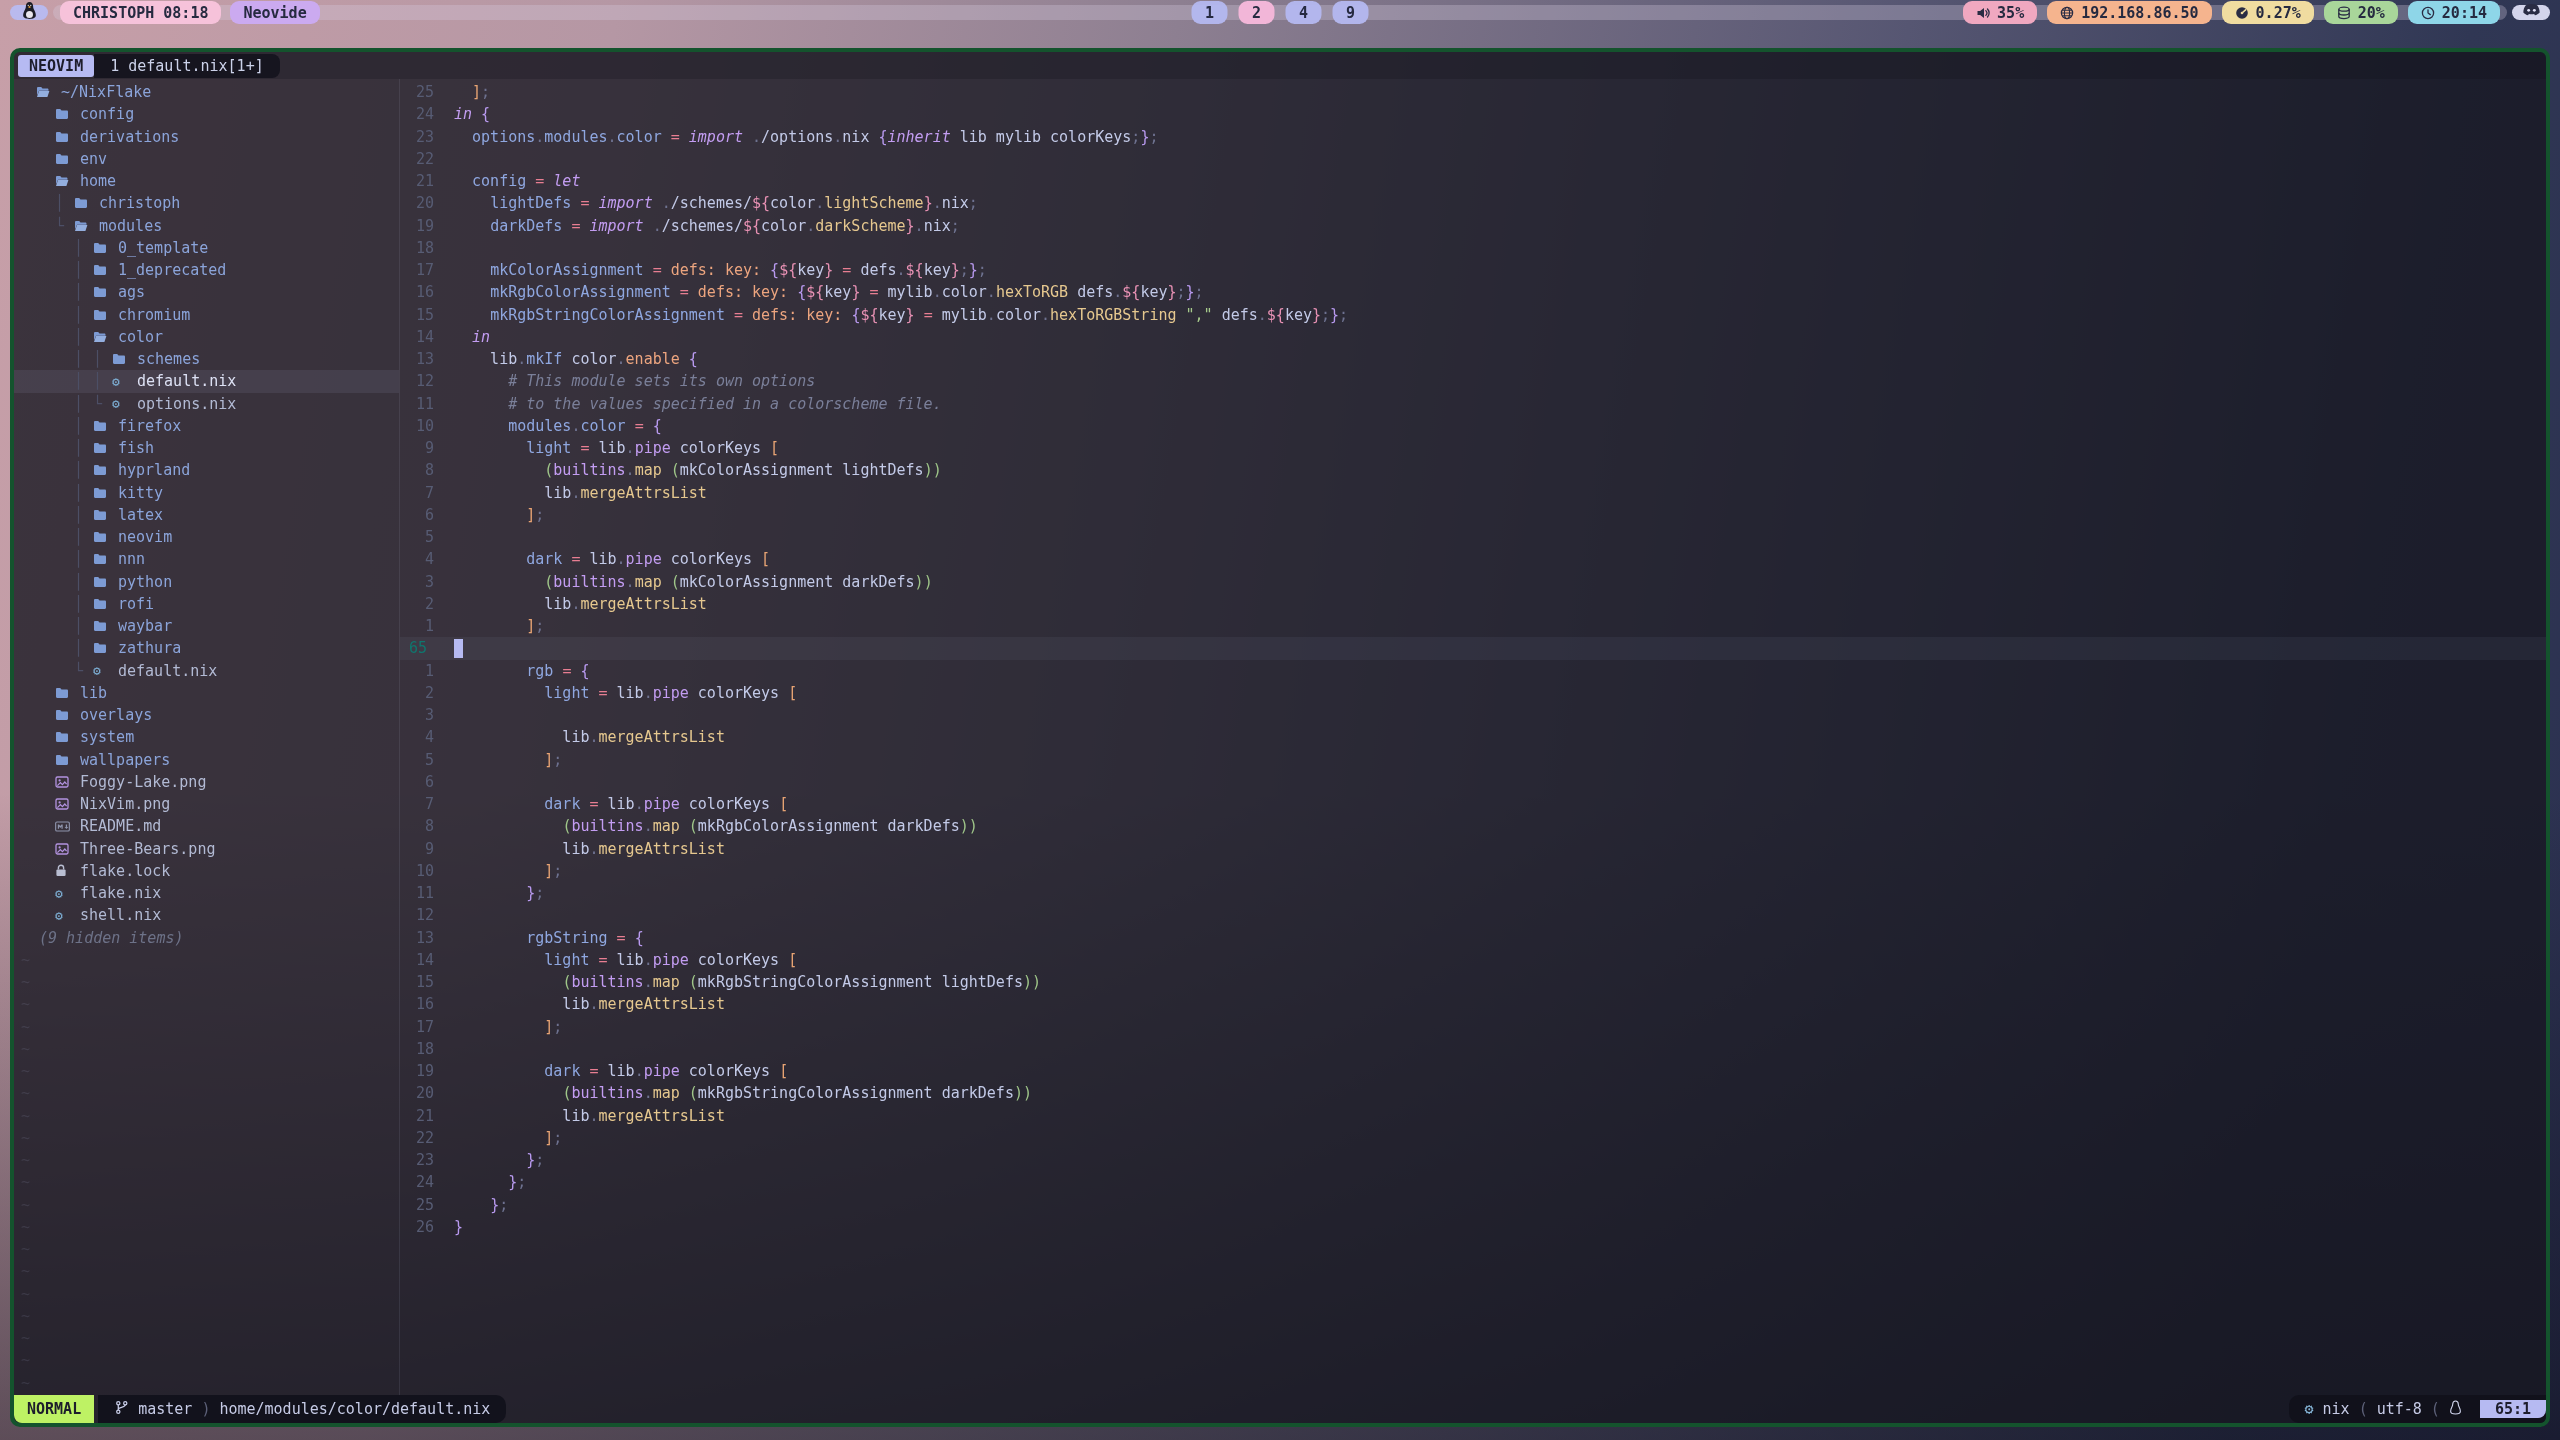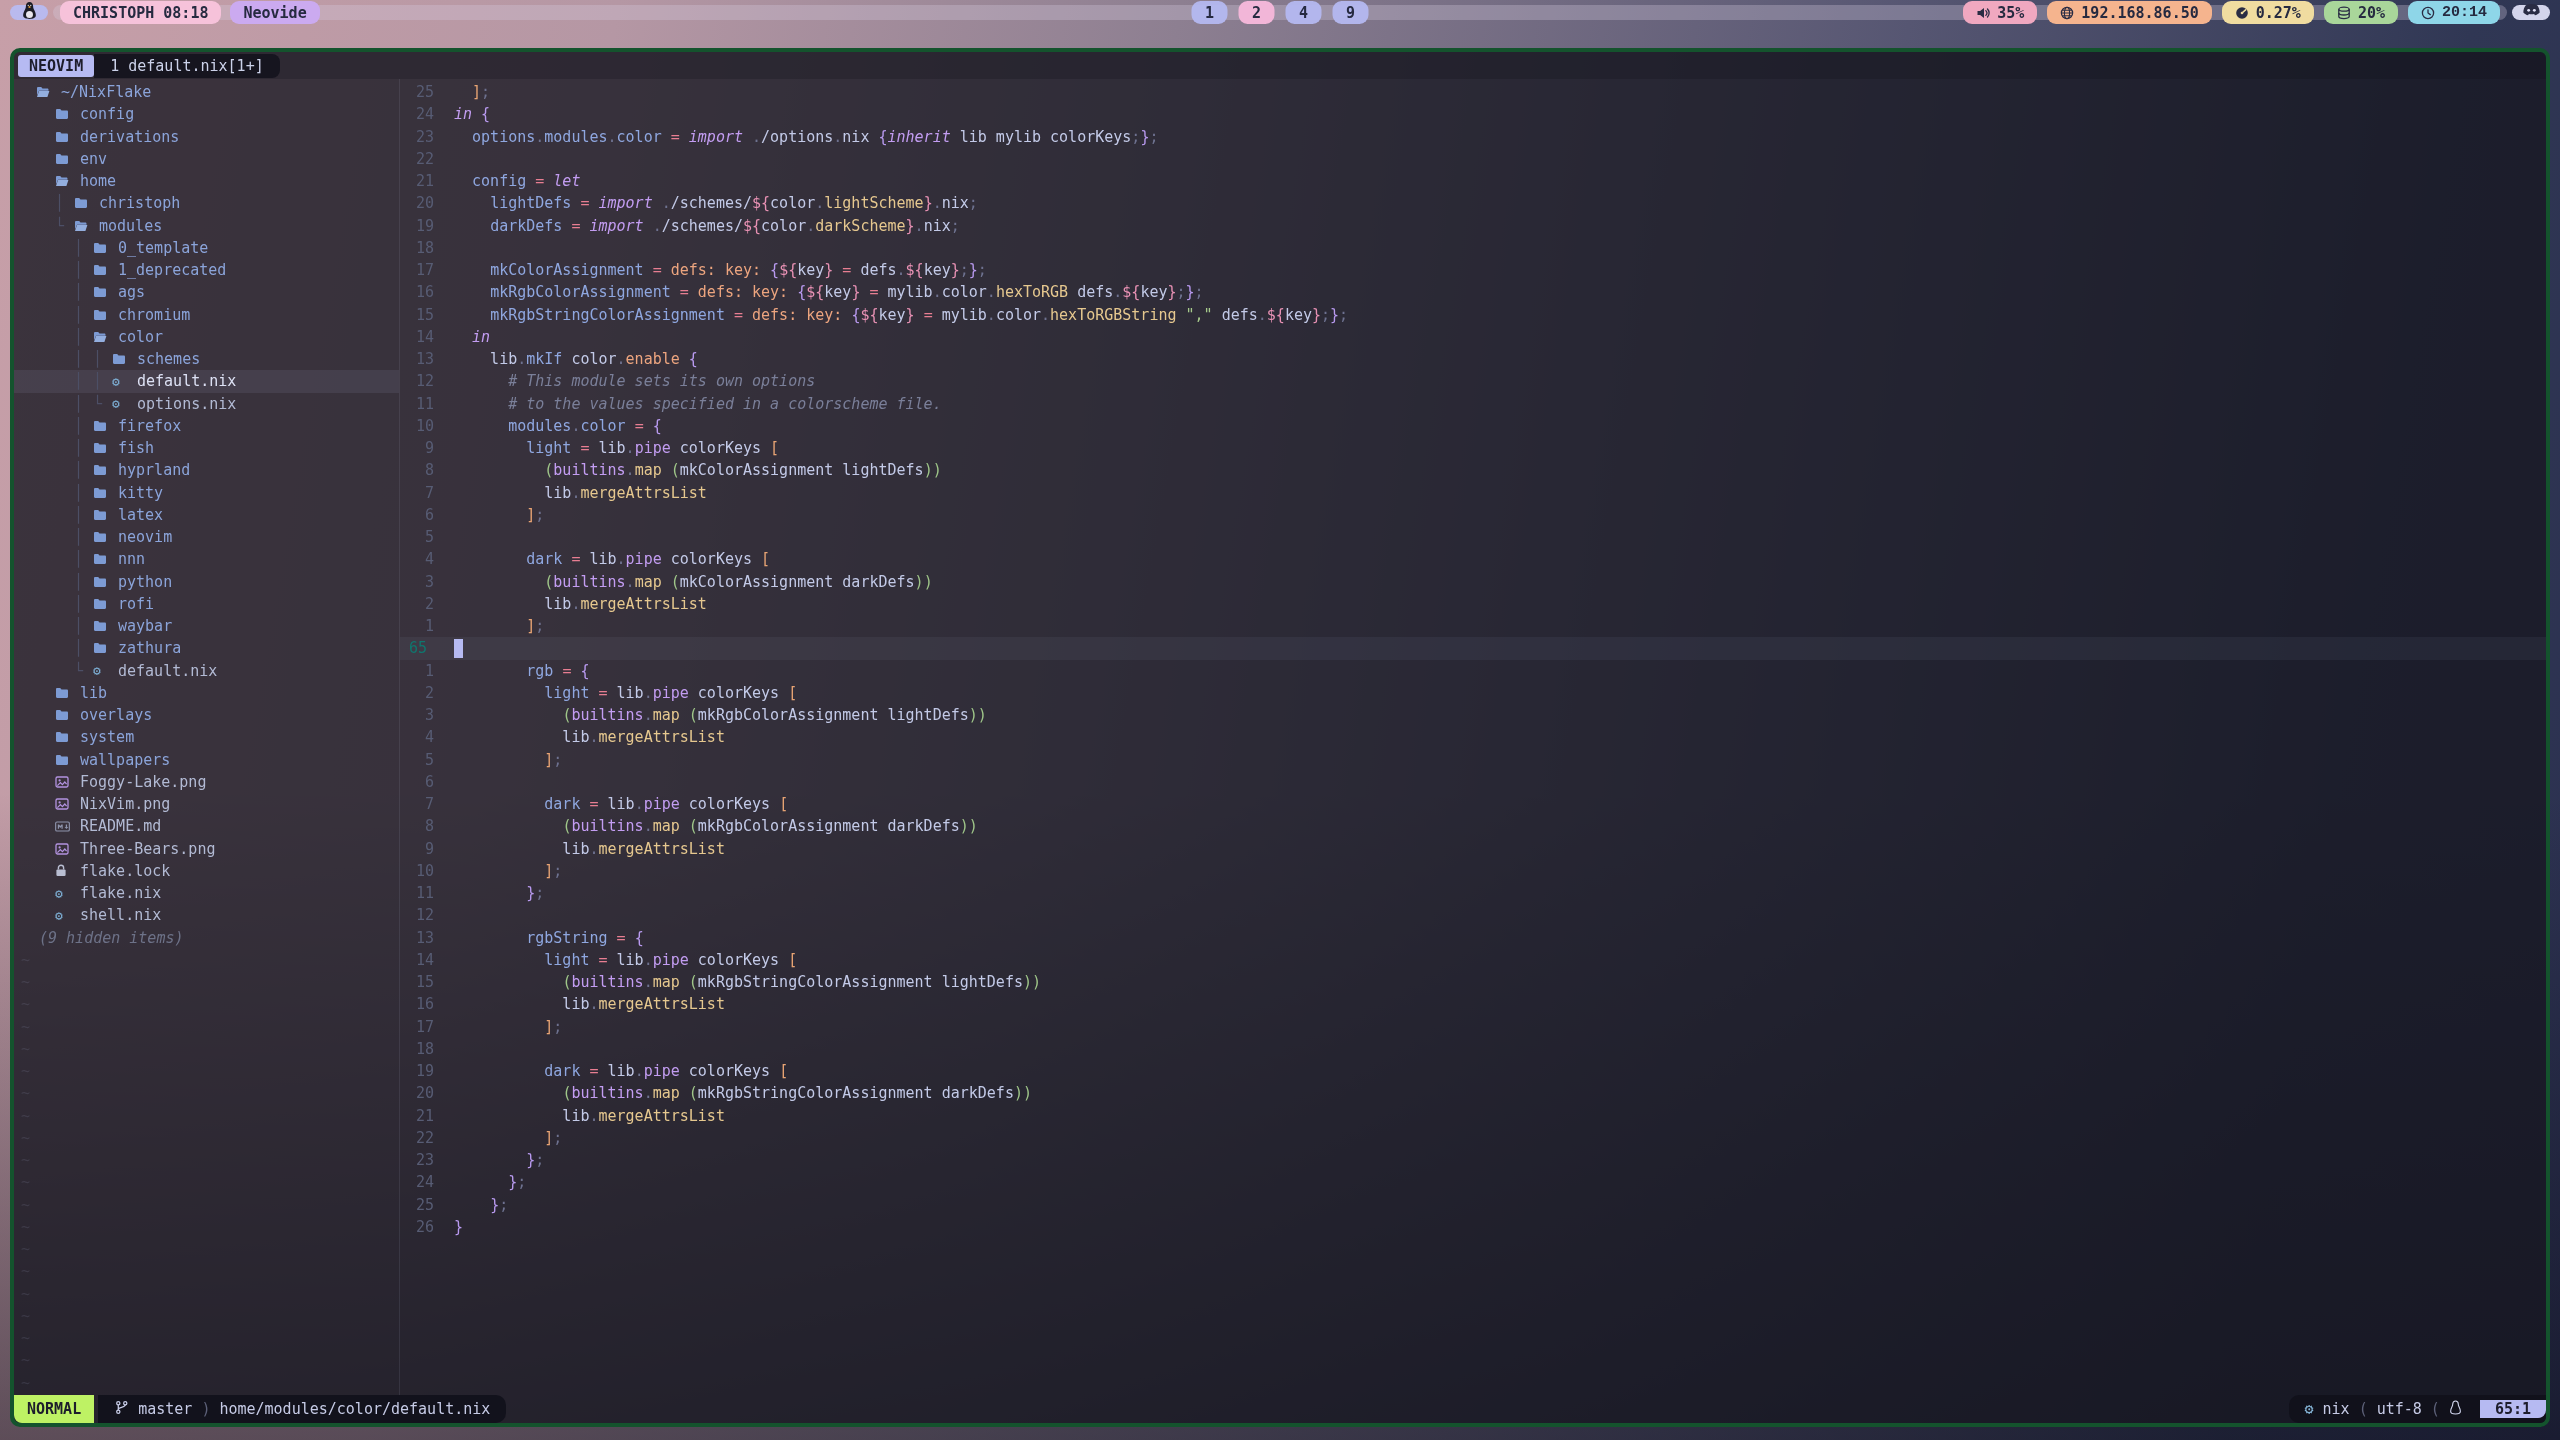--- a/index.html
+++ b/index.html
@@ -125,21 +125,21 @@
         <div class="pill" style="background: rgb(169, 214, 154);">
           <span style="display: flex;">
             <svg width="14" height="14" viewBox="0 0 14 14">
               <ellipse cx="7" cy="3.2" rx="5.2" ry="2" fill="none" stroke="#2a2c44" stroke-width="1.3"></ellipse>
               <path d="M1.8 3.2v7.4c0 1.1 2.3 2 5.2 2s5.2-.9 5.2-2V3.2" fill="none" stroke="#2a2c44" stroke-width="1.3"></path>
               <path d="M1.8 7c0 1.1 2.3 2 5.2 2s5.2-.9 5.2-2" fill="none" stroke="#2a2c44" stroke-width="1.3"></path>
             </svg>
           </span>
           <span>20%</span>
         </div>
-        <div class="pill" style="background: rgb(142, 214, 232); font-family: Liberation Mono, monospace;">
+        <div class="pill" style="background: rgb(142, 214, 232);">
           <span style="display: flex;">
             <svg width="14" height="14" viewBox="0 0 14 14">
               <circle cx="7" cy="7" r="5.6" fill="none" stroke="#2a2c44" stroke-width="1.3"></circle>
               <path d="M7 3.8V7l2.3 1.6" stroke="#2a2c44" stroke-width="1.3" fill="none" stroke-linecap="round"></path>
             </svg>
           </span>
           <span>20:14</span>
         </div>
       </div>
   </div>
@@ -593,21 +593,21 @@
         <div class="crow"><span class="lnum">7</span><span class="ctext"><span class="t-w">          lib</span><span class="t-d">.</span><span class="t-y">mergeAttrsList</span></span></div>
         <div class="crow"><span class="lnum">6</span><span class="ctext"><span class="t-w">        </span><span class="t-po">]</span><span class="t-d">;</span></span></div>
         <div class="crow"><span class="lnum">5</span><span class="ctext"></span></div>
         <div class="crow"><span class="lnum">4</span><span class="ctext"><span class="t-w">        </span><span class="t-b">dark</span><span class="t-w"> </span><span class="t-r">=</span><span class="t-w"> lib</span><span class="t-d">.</span><span class="t-k">pipe</span><span class="t-w"> colorKeys </span><span class="t-po">[</span></span></div>
         <div class="crow"><span class="lnum">3</span><span class="ctext"><span class="t-w">          </span><span class="t-pg">(</span><span class="t-k">builtins</span><span class="t-d">.</span><span class="t-y">map</span><span class="t-w"> </span><span class="t-pg">(</span><span class="t-w">mkColorAssignment darkDefs</span><span class="t-pg">)</span><span class="t-pg">)</span></span></div>
         <div class="crow"><span class="lnum">2</span><span class="ctext"><span class="t-w">          lib</span><span class="t-d">.</span><span class="t-y">mergeAttrsList</span></span></div>
         <div class="crow"><span class="lnum">1</span><span class="ctext"><span class="t-w">        </span><span class="t-po">]</span><span class="t-d">;</span></span></div>
         <div class="crow cursorline"><span class="lnum cur">65</span><span class="ctext"><span class="cur-block"></span></span></div>
         <div class="crow"><span class="lnum">1</span><span class="ctext"><span class="t-w">        </span><span class="t-b">rgb</span><span class="t-w"> </span><span class="t-r">=</span><span class="t-w"> </span><span class="t-pv">{</span></span></div>
         <div class="crow"><span class="lnum">2</span><span class="ctext"><span class="t-w">          </span><span class="t-b">light</span><span class="t-w"> </span><span class="t-r">=</span><span class="t-w"> lib</span><span class="t-d">.</span><span class="t-k">pipe</span><span class="t-w"> colorKeys </span><span class="t-po">[</span></span></div>
-        <div class="crow"><span class="lnum">3</span><span class="ctext"><span class="t-w">            </span><span class="t-pg">(</span><span class="t-k">builtins</span><span class="t-d">.</span><span class="t-y">map</span><span class="t-w"> </span><span class="t-pg">(</span><span class="t-w">mkRgbColorAssignment lightDefs</span><span class="t-pg">)</span><span class="t-pg">)</span></span></div>
+        <div class="crow"><span class="lnum">3</span></div>
         <div class="crow"><span class="lnum">4</span><span class="ctext"><span class="t-w">            lib</span><span class="t-d">.</span><span class="t-y">mergeAttrsList</span></span></div>
         <div class="crow"><span class="lnum">5</span><span class="ctext"><span class="t-w">          </span><span class="t-po">]</span><span class="t-d">;</span></span></div>
         <div class="crow"><span class="lnum">6</span><span class="ctext"></span></div>
         <div class="crow"><span class="lnum">7</span><span class="ctext"><span class="t-w">          </span><span class="t-b">dark</span><span class="t-w"> </span><span class="t-r">=</span><span class="t-w"> lib</span><span class="t-d">.</span><span class="t-k">pipe</span><span class="t-w"> colorKeys </span><span class="t-po">[</span></span></div>
         <div class="crow"><span class="lnum">8</span><span class="ctext"><span class="t-w">            </span><span class="t-pg">(</span><span class="t-k">builtins</span><span class="t-d">.</span><span class="t-y">map</span><span class="t-w"> </span><span class="t-pg">(</span><span class="t-w">mkRgbColorAssignment darkDefs</span><span class="t-pg">)</span><span class="t-pg">)</span></span></div>
         <div class="crow"><span class="lnum">9</span><span class="ctext"><span class="t-w">            lib</span><span class="t-d">.</span><span class="t-y">mergeAttrsList</span></span></div>
         <div class="crow"><span class="lnum">10</span><span class="ctext"><span class="t-w">          </span><span class="t-po">]</span><span class="t-d">;</span></span></div>
         <div class="crow"><span class="lnum">11</span><span class="ctext"><span class="t-w">        </span><span class="t-pv">}</span><span class="t-d">;</span></span></div>
         <div class="crow"><span class="lnum">12</span><span class="ctext"></span></div>
         <div class="crow"><span class="lnum">13</span><span class="ctext"><span class="t-w">        </span><span class="t-b">rgbString</span><span class="t-w"> </span><span class="t-r">=</span><span class="t-w"> </span><span class="t-pv">{</span></span></div>

